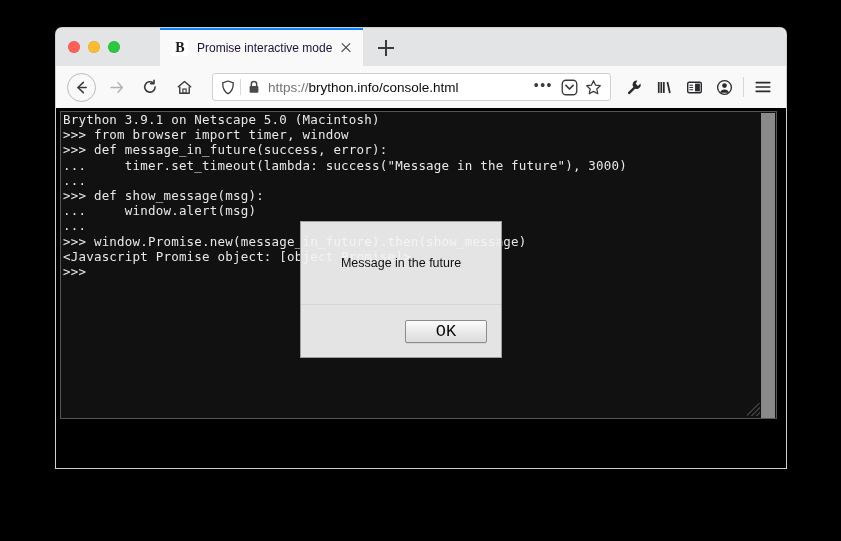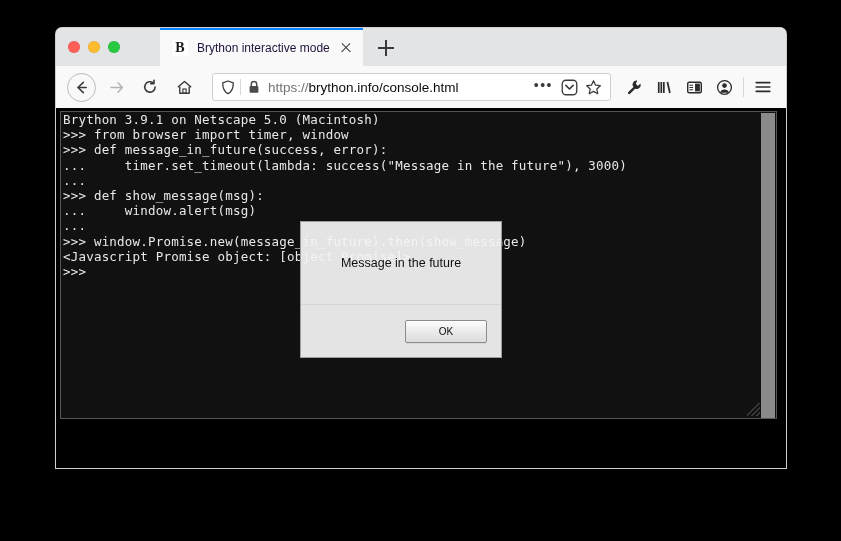--- a/index.html
+++ b/index.html
@@ -275,22 +275,22 @@
     justify-content: flex-end;
     padding-right: 14px;
     box-sizing: border-box;
   }
   #alert-ok-button {
     width: 80px;
     height: 21px;
     background: linear-gradient(to bottom, #fdfdfd 0%, #eaeaea 50%, #dcdcdc 100%);
     border: 1px solid #8c8c8c;
     border-radius: 2px;
-    font-family: Liberation Sans, sans-serif;
-    font-size: 10px;
+    font-family: Liberation Mono, monospace;
+    font-size: 17px;
     color: #0a0a0a;
     display: flex;
     align-items: center;
     justify-content: center;
     box-shadow: 0 1px 0 rgba(0,0,0,0.06);
   }
 </style>
 </head>
 <body>
 
@@ -299,21 +299,21 @@
   <div id="tab-strip">
 
     <div id="traffic-lights">
       <div class="traffic-dot" id="dot-close"></div>
       <div class="traffic-dot" id="dot-min"></div>
       <div class="traffic-dot" id="dot-max"></div>
     </div>
 
     <div id="browser-tab">
       <div id="tab-favicon">B</div>
-      <div id="tab-title">Brython interactive mode</div>
+      <div id="tab-title">Promise interactive mode</div>
       <div id="tab-close-icon"></div>
     </div>
 
     <div id="new-tab-button"></div>
   </div>
 
   <div id="nav-toolbar">
 
     <div class="nav-btn" id="back-button">
       <svg width="15" height="15" viewBox="0 0 16 16" aria-hidden="true">

